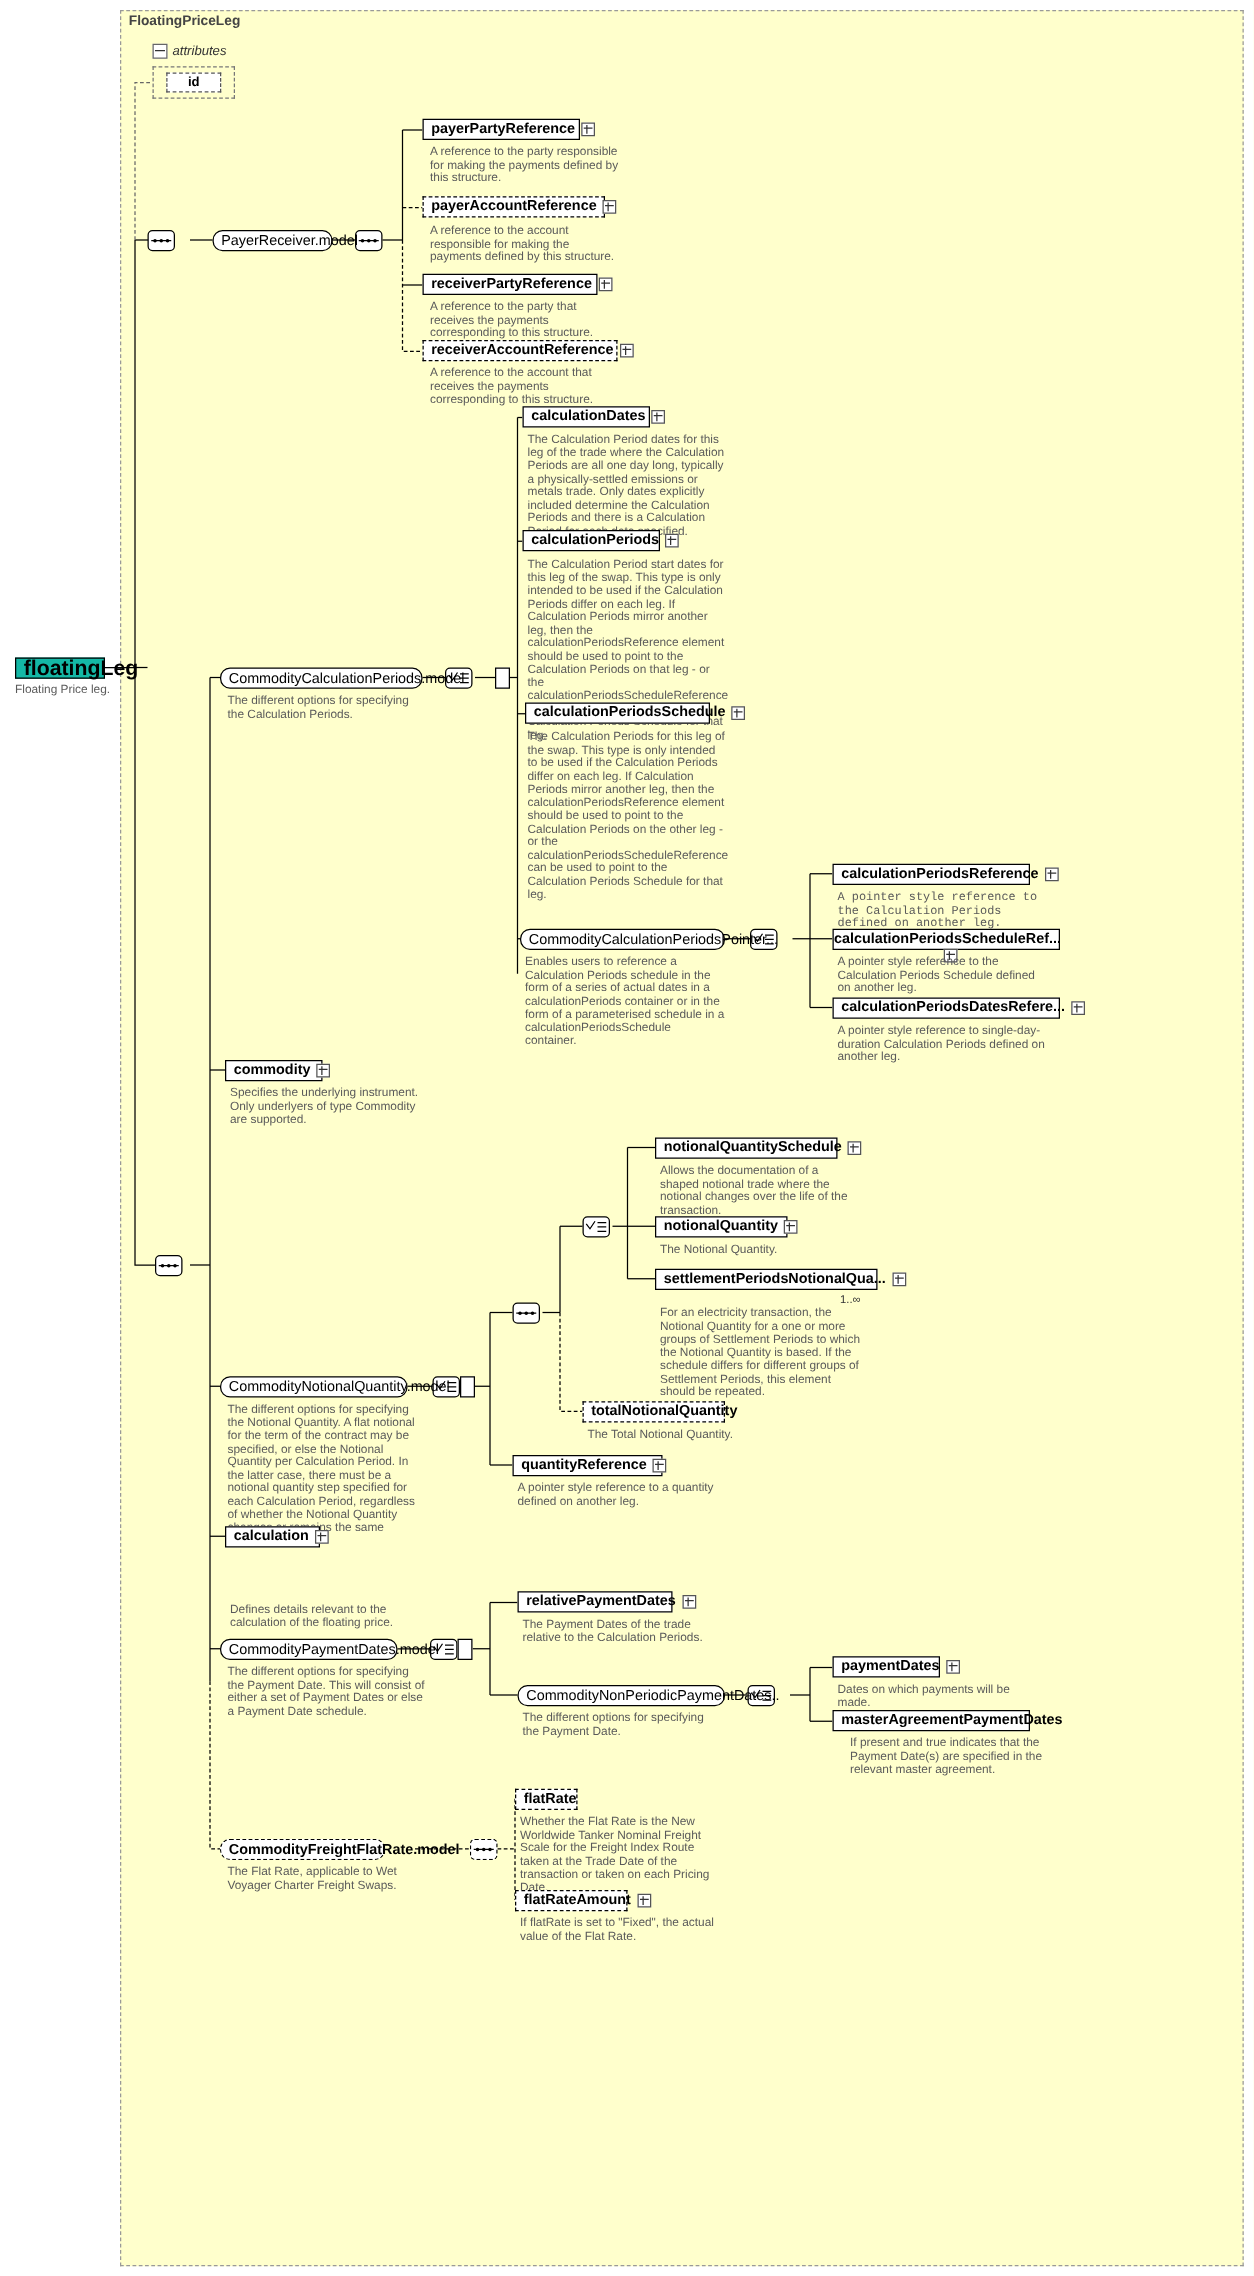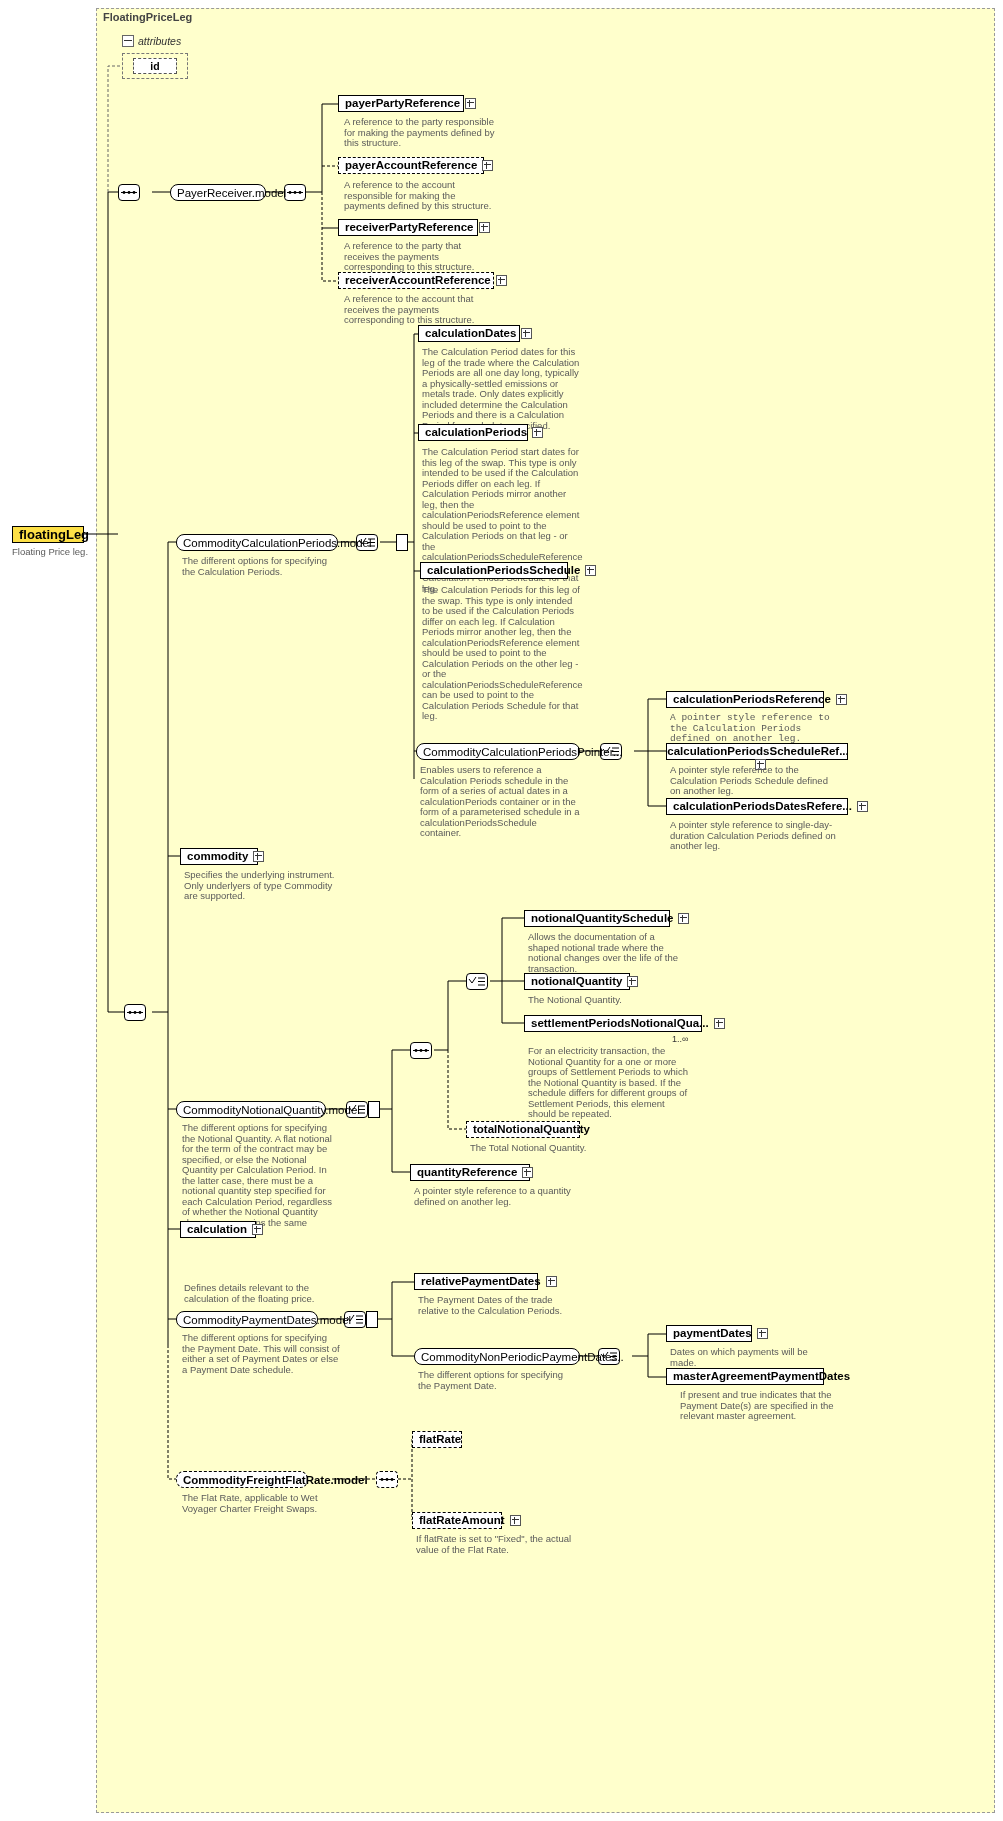--- a/index.html
+++ b/index.html
@@ -38,22 +38,22 @@
   .model.opt{border-style:dashed;}
 
   
   .desc{
     position:absolute;font-size:9.5px;color:#5a5a5a;line-height:10.5px;
     font-family:"Liberation Sans", sans-serif;
   }
 
   
   .rootbox{
-    position:absolute;box-sizing:border-box;background:#fde047;border:1px solid #000;
-    height:17px;font-size:13px;font-weight:bold;display:flex;align-items:center;
+    position:absolute;box-sizing:border-box;background:#14b8a6;border:1px solid #000;
+    height:17px;font-size:17px;font-weight:bold;display:flex;align-items:center;
     padding:0 4px 0 6px;white-space:nowrap;
   }
 
   
   .container{
     position:absolute;left:96px;top:8px;width:899px;height:1805px;
     background:#ffffcc;border:1px dashed #999999;box-sizing:border-box;
   }
   .container-title{
     position:absolute;left:103px;top:11px;font-size:11px;font-weight:bold;color:#444444;
@@ -452,20 +452,21 @@
   <div class="desc" style="left:670px;top:1390px;width:160px;margin-left:10px;">If present and true indicates that the Payment Date(s) are specified in the relevant master agreement.</div>
 
   <div class="model opt" style="left:176px;top:1471px;width:132px;font-weight:bold;">
     <span>CommodityFreightFlatRate.model</span>
   </div>
   <div class="desc" style="left:182px;top:1493px;width:160px;">The Flat Rate, applicable to Wet Voyager Charter Freight Swaps.</div>
 
   <div class="node opt" style="left:412px;top:1431px;width:50px;">
     <span class="lbl">flatRate</span>
   </div>
+  <div class="desc" style="left:416px;top:1453px;width:160px;">Whether the Flat Rate is the New Worldwide Tanker Nominal Freight Scale for the Freight Index Route taken at the Trade Date of the transaction or taken on each Pricing Date.</div>
 
   <div class="node opt" style="left:412px;top:1512px;width:90px;">
     <span class="lbl">flatRateAmount</span>
       <span class="plus"></span>
   </div>
   <div class="desc" style="left:416px;top:1534px;width:160px;">If flatRate is set to "Fixed", the actual value of the Flat Rate.</div>
 
 </div>
 
 </body></html>

